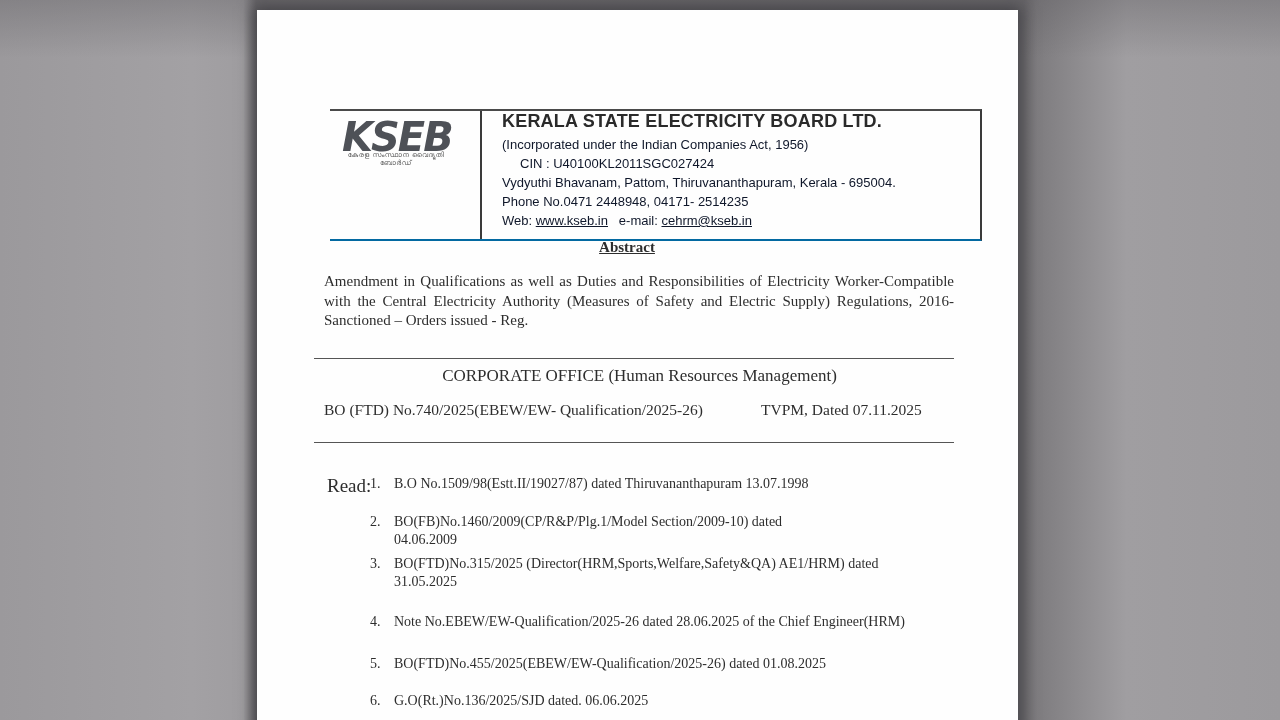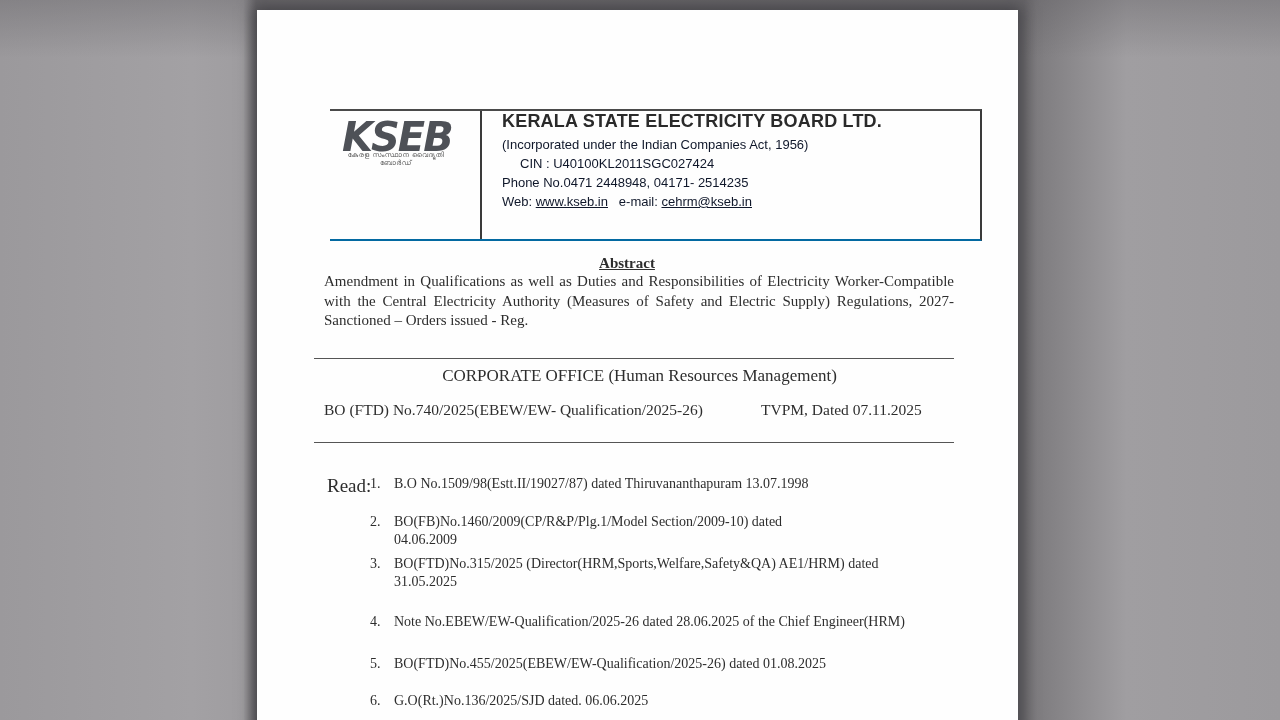--- a/index.html
+++ b/index.html
@@ -40,21 +40,21 @@
     position:absolute; left:172px; top:0; width:470px;
     font-family:"Liberation Sans", sans-serif; color:#2a2a2a;
   }
   .org .name { font-size:18px; font-weight:600; letter-spacing:0.2px; margin-bottom:3px; }
   .org .line { font-size:13px; line-height:19px; color:#0f172a; }
   .org .line.indent { padding-left:18px; }
   .org u { text-decoration:underline; }
   .serif { font-family:"Liberation Serif", serif; color:#2d2d2d; }
   .abstract-title {
     position:absolute; left:370px; top:229px; font-weight:bold; font-size:15px;
-    text-decoration:underline; transform:translateX(-50%);margin-top:16px;
+    text-decoration:underline; transform:translateX(-50%);
   }
   .subject {
     position:absolute; left:67px; top:262px; width:630px; font-size:15px;
     line-height:19.5px; text-align:justify;
   }
   .rule { position:absolute; left:57px; width:640px; height:0; border-top:1.5px solid #555; }
   .office {
     position:absolute; left:0; top:356px; width:765px; text-align:center; font-size:17px;
   }
   .bo-line { position:absolute; left:67px; top:391px; font-size:15.5px; }
@@ -73,32 +73,33 @@
 
   <div class="header-box">
     <div class="logo-cell">
       <div class="logo">KSEB</div>
       <div class="logo-sub">കേരള സംസ്ഥാന വൈദ്യുതി ബോർഡ്</div>
     </div>
     <div class="org">
       <div class="name">KERALA STATE ELECTRICITY BOARD LTD.</div>
       <div class="line">(Incorporated under the Indian Companies Act, 1956)</div>
       <div class="line indent">CIN : U40100KL2011SGC027424</div>
+      <div class="line">Vydyuthi Bhavanam, Pattom, Thiruvananthapuram, Kerala - 695004.</div>
       <div class="line">Phone No.0471 2448948,  04171-   2514235</div>
       <div class="line">
         <span>Web:</span>
         <u>www.kseb.in</u>
         &nbsp;&nbsp;<span>e-mail:</span>
         <u>cehrm@kseb.in</u>
       </div>
     </div>
   </div>
 
   <div class="abstract-title serif">Abstract</div>
-  <div class="subject serif">Amendment in Qualifications as well as Duties and Responsibilities of Electricity Worker-Compatible with the Central Electricity Authority (Measures of Safety and Electric Supply) Regulations, 2027- Sanctioned – Orders issued - Reg.</div>
+  <div class="subject serif">Amendment in Qualifications as well as Duties and Responsibilities of Electricity Worker-Compatible with the Central Electricity Authority (Measures of Safety and Electric Supply) Regulations, 2016- Sanctioned – Orders issued - Reg.</div>
 
   <div class="rule" style="top:348px;"></div>
   <div class="office serif">CORPORATE OFFICE (Human Resources Management)</div>
   <div class="bo-line serif">BO (FTD) No.740/2025(EBEW/EW- Qualification/2025-26)</div>
   <div class="bo-date serif">TVPM, Dated 07.11.2025</div>
   <div class="rule" style="top:432px;"></div>
 
   <div class="read-label serif">Read:</div>
 
   <div class="ref serif" style="top:465px;">

